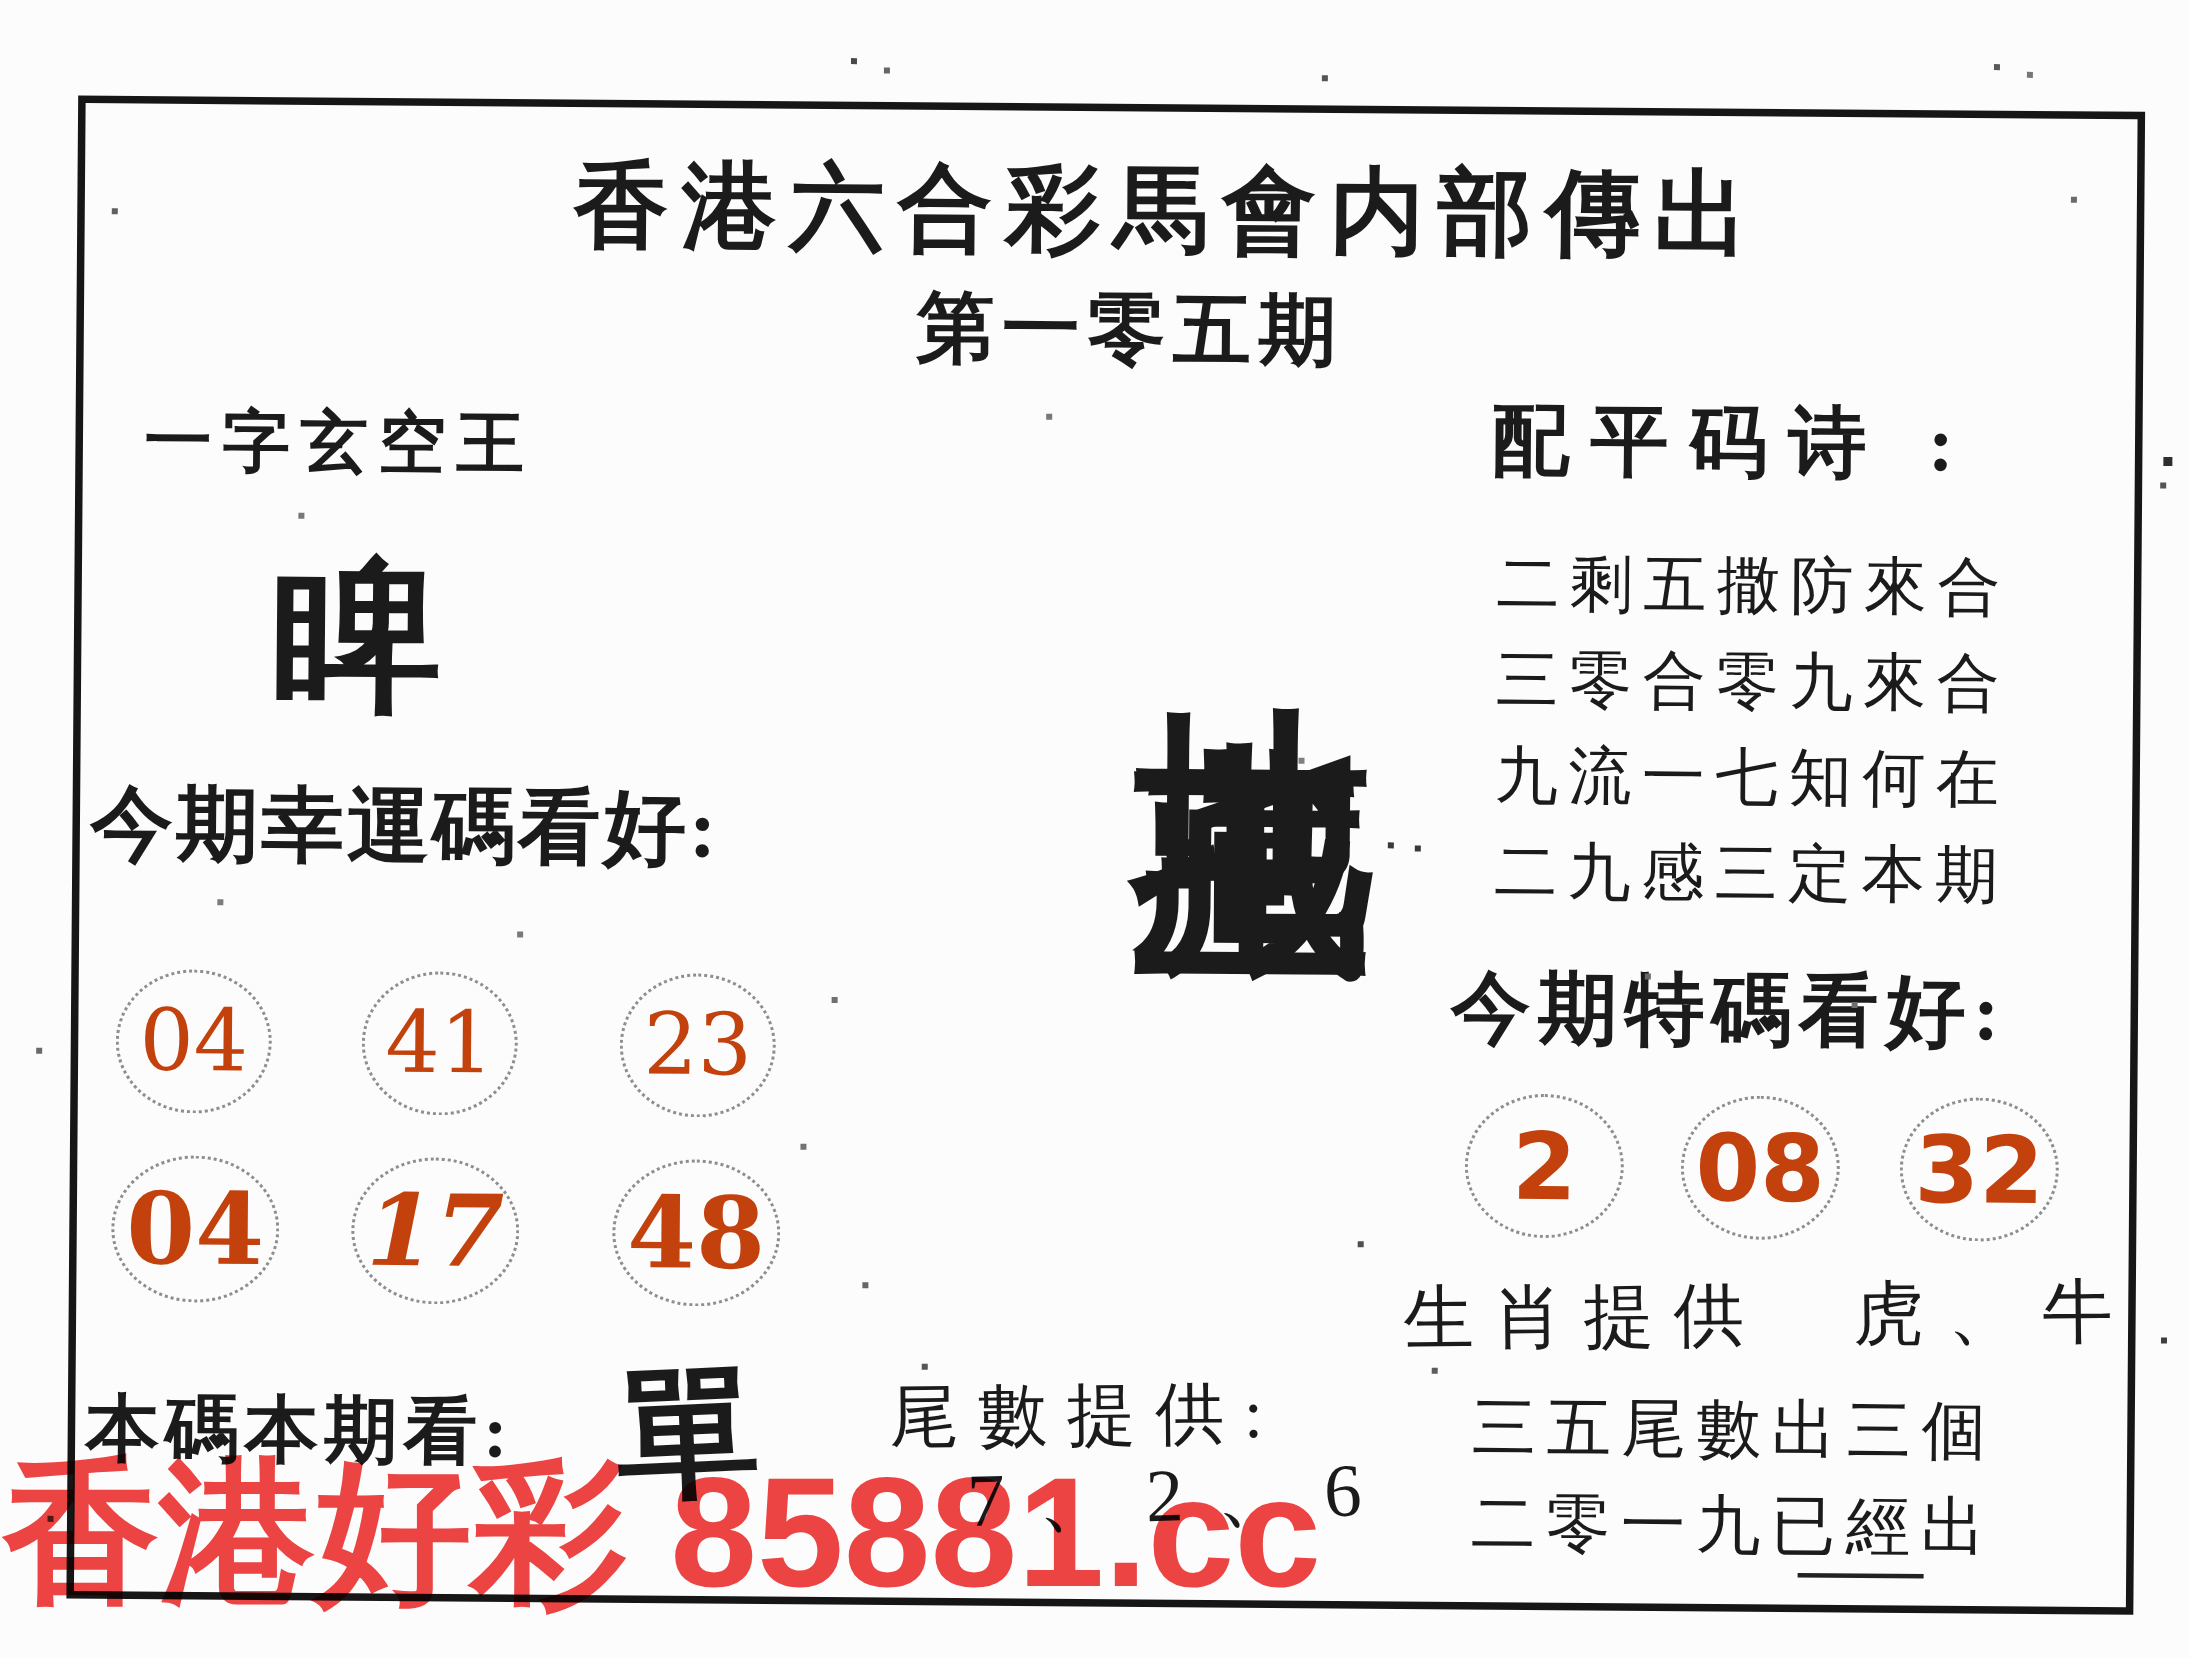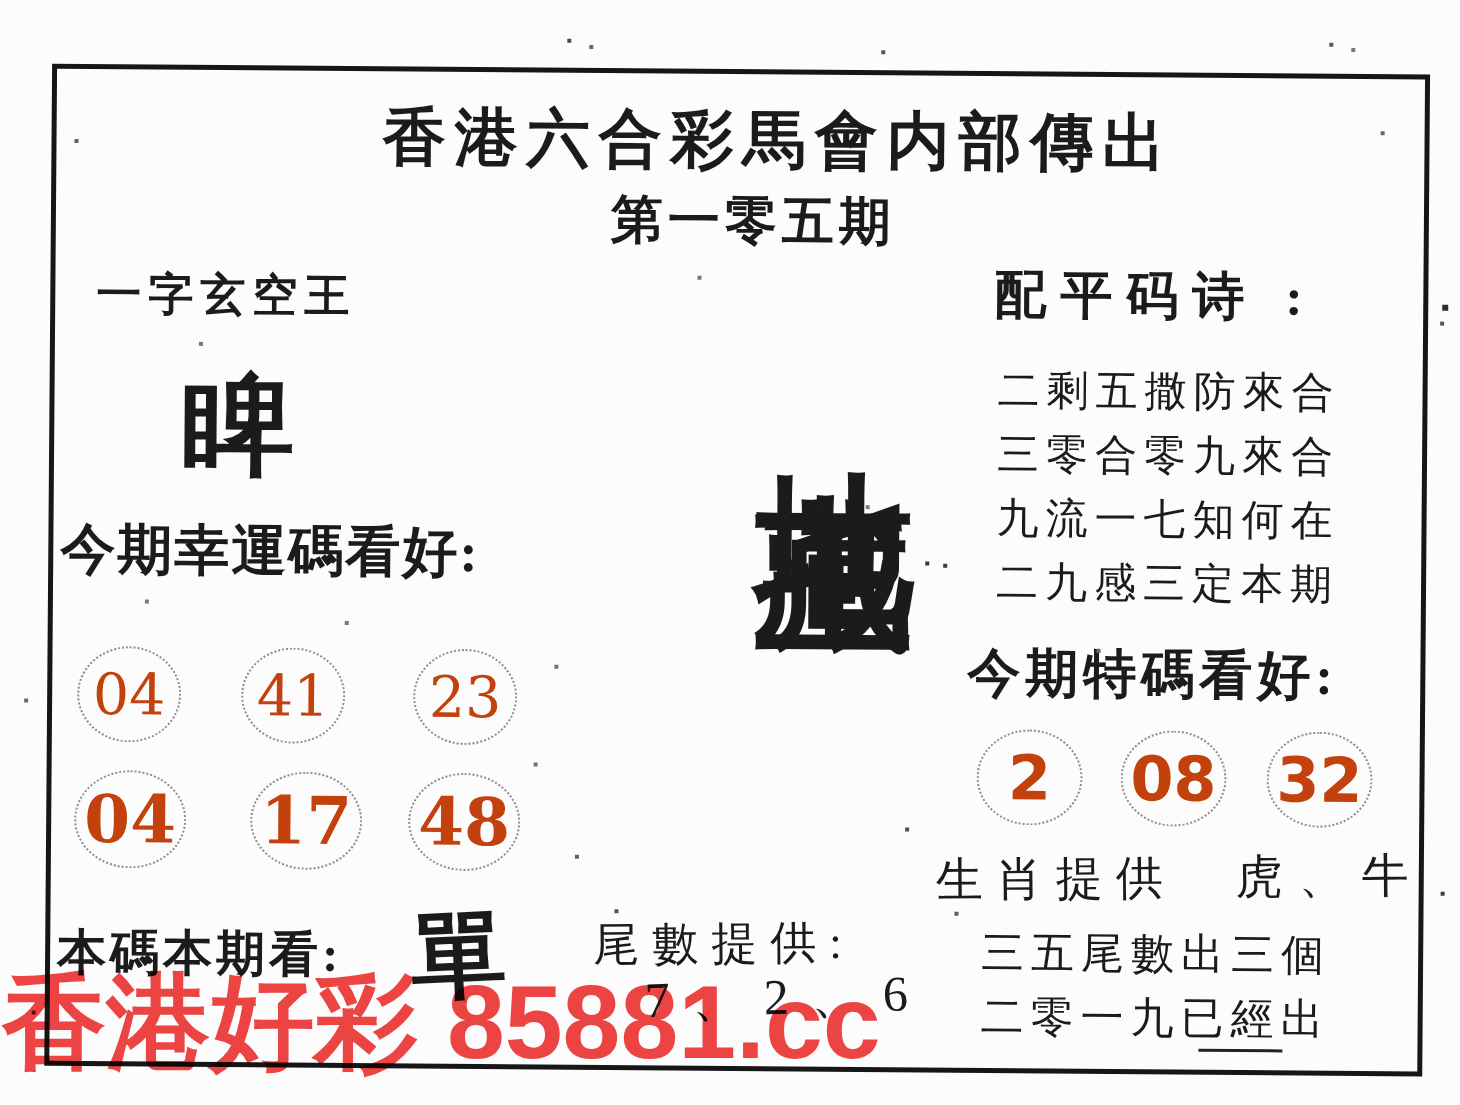--- a/index.html
+++ b/index.html
@@ -37,21 +37,21 @@
     position: absolute;
     border: 2px dotted #8e8e8e;
     border-radius: 50%;
     display: flex; align-items: center; justify-content: center;
     font-family: "DejaVu Serif", serif;
     color: #c2410c;
   }
   .r1 { top: 646px; width: 100px; height: 92px; font-size: 57px; }
   .r2 { top: 770px; width: 108px; height: 94px; font-size: 66px; font-weight: 700; }
   .c-a { left: 82px; }  .c-b { left: 246px; } .c-c { left: 418px; }
-  .c-d { left: 80px; }  .c-e { left: 256px; } .c-f { left: 414px; }
+  .c-d { left: 80px; }  .c-e { left: 240px; font-style: italic; } .c-f { left: 414px; }
 
   .main-vertical {
     left: 608px; top: 336px;
     width: 310px;
     writing-mode: vertical-rl;
     text-orientation: upright;
     font-size: 158px;
     font-weight: 900;
     letter-spacing: 26px;
     text-align: center;

